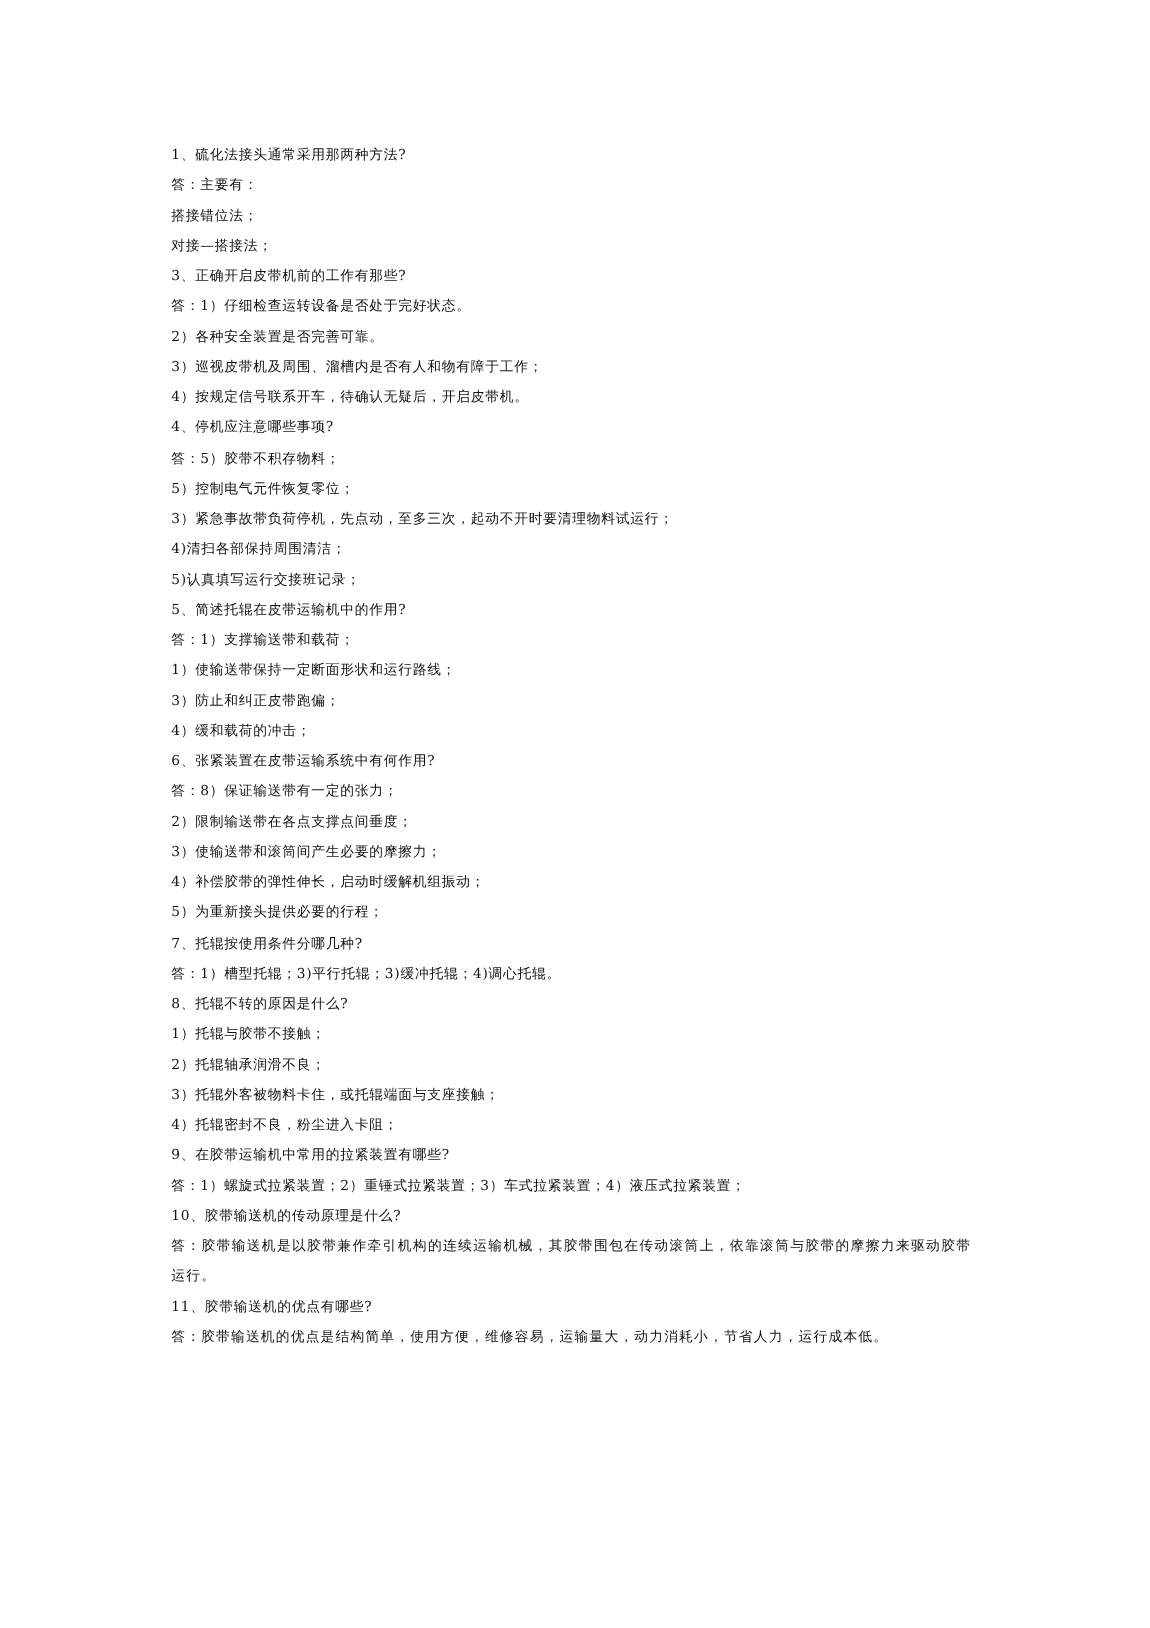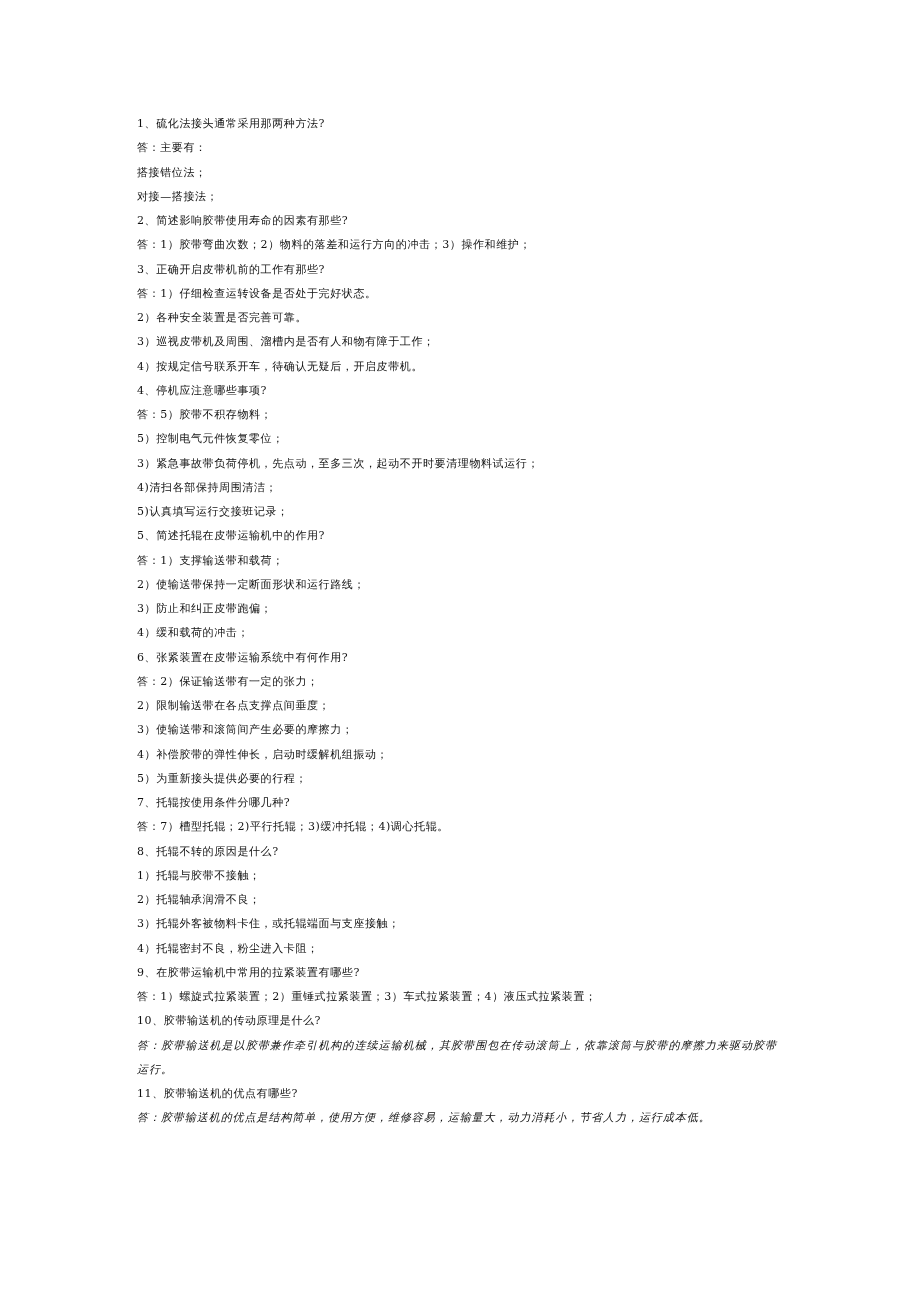--- a/index.html
+++ b/index.html
@@ -26,39 +26,34 @@
       line-height: 24.25px;
       height: 24.25px;
       white-space: nowrap;
       letter-spacing: 0.6px;
     }
     .line.wrap {
       white-space: normal;
       height: auto;
       letter-spacing: 0.95px;
       text-align: justify;
-      font-style: italic;
     }
   </style>
 </head>
 <body>
 
 <div class="page">
 
   <div>
     <div class="line">1、硫化法接头通常采用那两种方法?</div>
     <div class="line">答：主要有：</div>
     <div class="line">搭接错位法；</div>
     <div class="line">对接—搭接法；</div>
   </div>
 
-  <div>
-    <div class="line">2、简述影响胶带使用寿命的因素有那些?</div>
-    <div class="line">答：1）胶带弯曲次数；2）物料的落差和运行方向的冲击；3）操作和维护；</div>
-  </div>
 
   <div>
     <div class="line">3、正确开启皮带机前的工作有那些?</div>
     <div class="line">答：1）仔细检查运转设备是否处于完好状态。</div>
     <div class="line">2）各种安全装置是否完善可靠。</div>
     <div class="line">3）巡视皮带机及周围、溜槽内是否有人和物有障于工作；</div>
     <div class="line">4）按规定信号联系开车，待确认无疑后，开启皮带机。</div>
   </div>
 
   <div>
@@ -66,37 +61,37 @@
     <div class="line">答：5）胶带不积存物料；</div>
     <div class="line">5）控制电气元件恢复零位；</div>
     <div class="line">3）紧急事故带负荷停机，先点动，至多三次，起动不开时要清理物料试运行；</div>
     <div class="line">4)清扫各部保持周围清洁；</div>
     <div class="line">5)认真填写运行交接班记录；</div>
   </div>
 
   <div>
     <div class="line">5、简述托辊在皮带运输机中的作用?</div>
     <div class="line">答：1）支撑输送带和载荷；</div>
-    <div class="line">2）使输送带保持一定断面形状和运行路线；</div>
+    <div class="line">1）使输送带保持一定断面形状和运行路线；</div>
     <div class="line">3）防止和纠正皮带跑偏；</div>
     <div class="line">4）缓和载荷的冲击；</div>
   </div>
 
   <div>
     <div class="line">6、张紧装置在皮带运输系统中有何作用?</div>
-    <div class="line">答：2）保证输送带有一定的张力；</div>
+    <div class="line">答：8）保证输送带有一定的张力；</div>
     <div class="line">2）限制输送带在各点支撑点间垂度；</div>
     <div class="line">3）使输送带和滚筒间产生必要的摩擦力；</div>
     <div class="line">4）补偿胶带的弹性伸长，启动时缓解机组振动；</div>
     <div class="line">5）为重新接头提供必要的行程；</div>
   </div>
 
   <div>
     <div class="line">7、托辊按使用条件分哪几种?</div>
-    <div class="line">答：7）槽型托辊；2)平行托辊；3)缓冲托辊；4)调心托辊。</div>
+    <div class="line">答：1）槽型托辊；3)平行托辊；3)缓冲托辊；4)调心托辊。</div>
   </div>
 
   <div>
     <div class="line">8、托辊不转的原因是什么?</div>
     <div class="line">1）托辊与胶带不接触；</div>
     <div class="line">2）托辊轴承润滑不良；</div>
     <div class="line">3）托辊外客被物料卡住，或托辊端面与支座接触；</div>
     <div class="line">4）托辊密封不良，粉尘进入卡阻；</div>
   </div>
 

